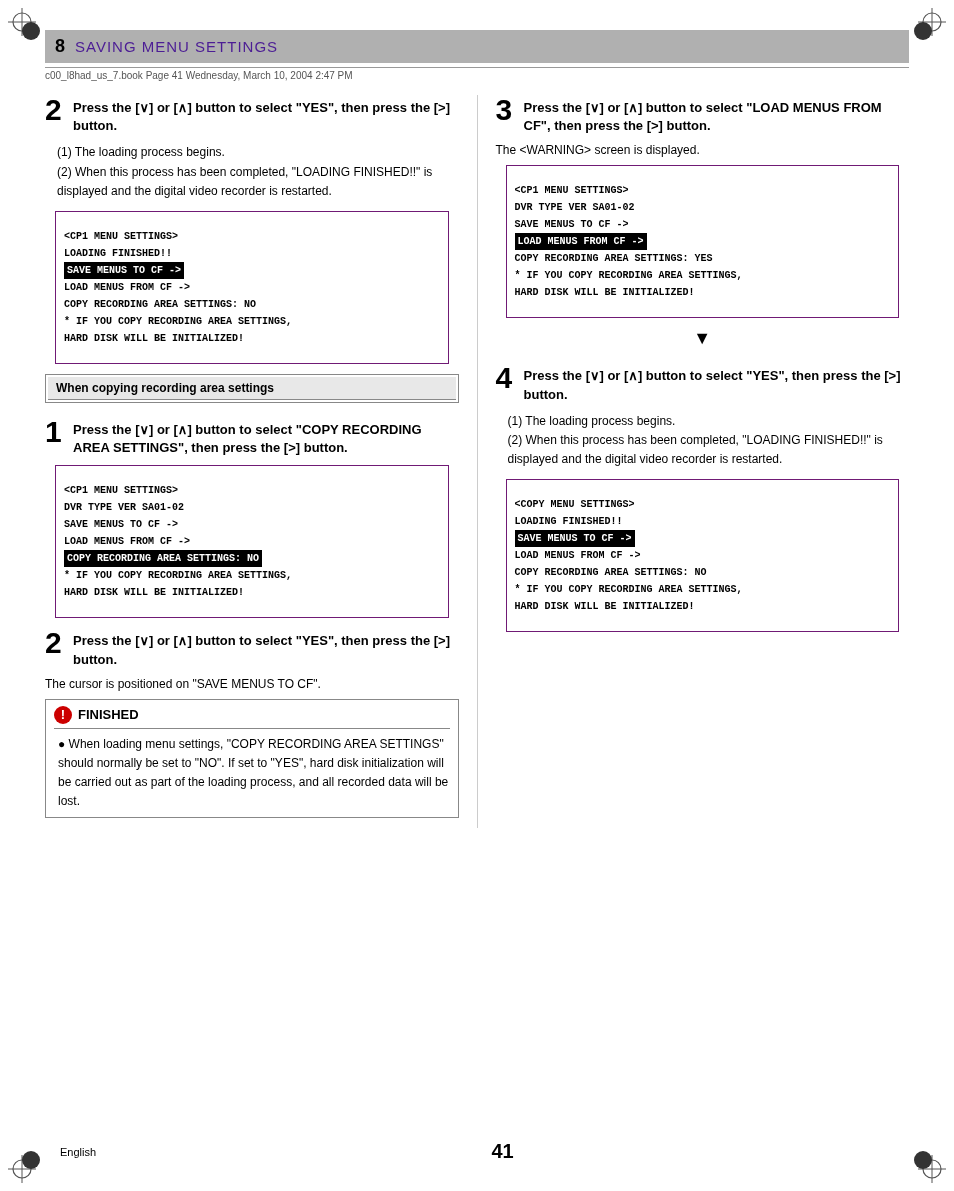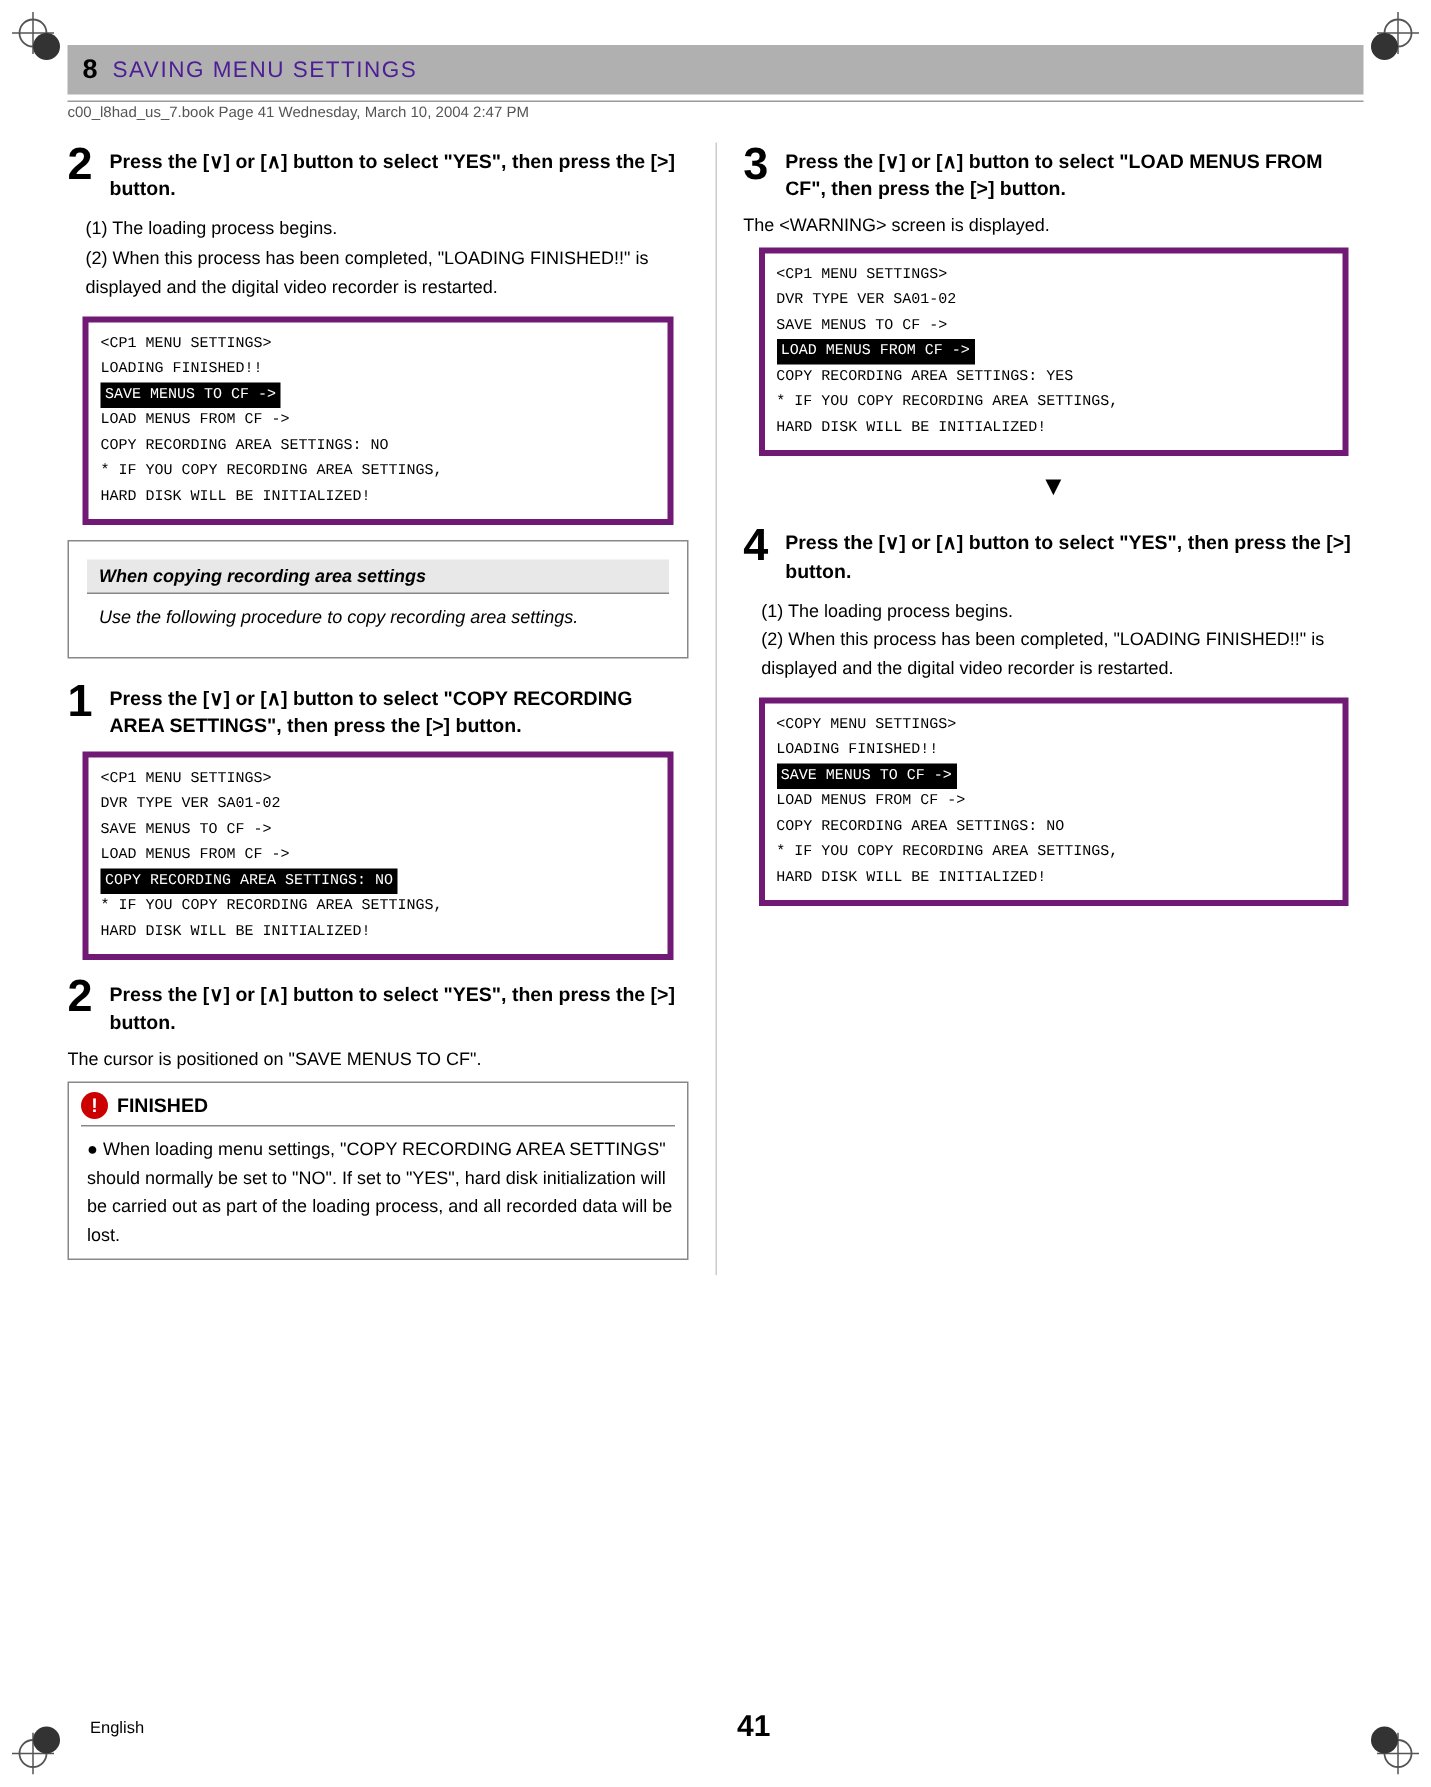--- a/index.html
+++ b/index.html
@@ -98,27 +98,28 @@
       margin: 4px 0 10px 12px;
       font-size: 12px;
       line-height: 1.6;
     }
     .step-list li::before {
       content: "(" attr(data-n) ") ";
     }
 
     
     .screen-box {
-      border: 4px solid #701a75;
+      border: 1px solid #701a75;
       margin: 8px 10px 10px 10px;
-      padding: 6px 8px;
+      padding: 16px 8px;
       font-size: 10px;
       font-family: 'Courier New', monospace;
       line-height: 1.7;
       background: #fff;
+      font-weight: bold;
     }
     .screen-box .highlighted {
       background: #000;
       color: #fff;
       display: inline-block;
       padding: 0 3px;
       font-size: 10px;
     }
     .screen-box .line {
       display: block;
@@ -139,22 +140,21 @@
     .down-arrow {
       text-align: center;
       font-size: 18px;
       margin: 2px 0;
     }
 
     
     .note-box {
       border: 1px solid #888;
       margin: 8px 0 10px 0;
-      padding: 12px;
-      font-style: italic;
+      padding: 2px;
     }
     .note-box-title {
       background: #e8e8e8;
       border-bottom: 1px solid #888;
       padding: 4px 8px;
       font-size: 12px;
       font-weight: bold;
     }
     .note-box-body {
       padding: 6px 8px;
@@ -286,21 +286,20 @@
       <span class="line">LOADING FINISHED!!</span>
       <span class="line"><span class="highlighted">SAVE MENUS TO CF    -&gt;</span></span>
       <span class="line">LOAD MENUS FROM CF   -&gt;</span>
       <span class="line">COPY RECORDING AREA SETTINGS: NO</span>
       <span class="line">* IF YOU COPY RECORDING AREA SETTINGS,</span>
       <span class="line">  HARD DISK WILL BE INITIALIZED!</span>
     </div>
 
     <div class="note-box">
       <div class="note-box-title">When copying recording area settings</div>
-      <div class="note-box-body">Use the following procedure to copy recording area settings.</div>
     </div>
 
     <div class="step-heading section-gap">
       <span class="step-num">1</span>
       <span class="step-text">Press the [∨] or [∧] button to select "COPY RECORDING AREA SETTINGS", then press the [&gt;] button.</span>
     </div>
 
     <div class="screen-box">
       <span class="line">&lt;CP1 MENU SETTINGS&gt;</span>
       <span class="line">DVR TYPE VER  SA01-02</span>

